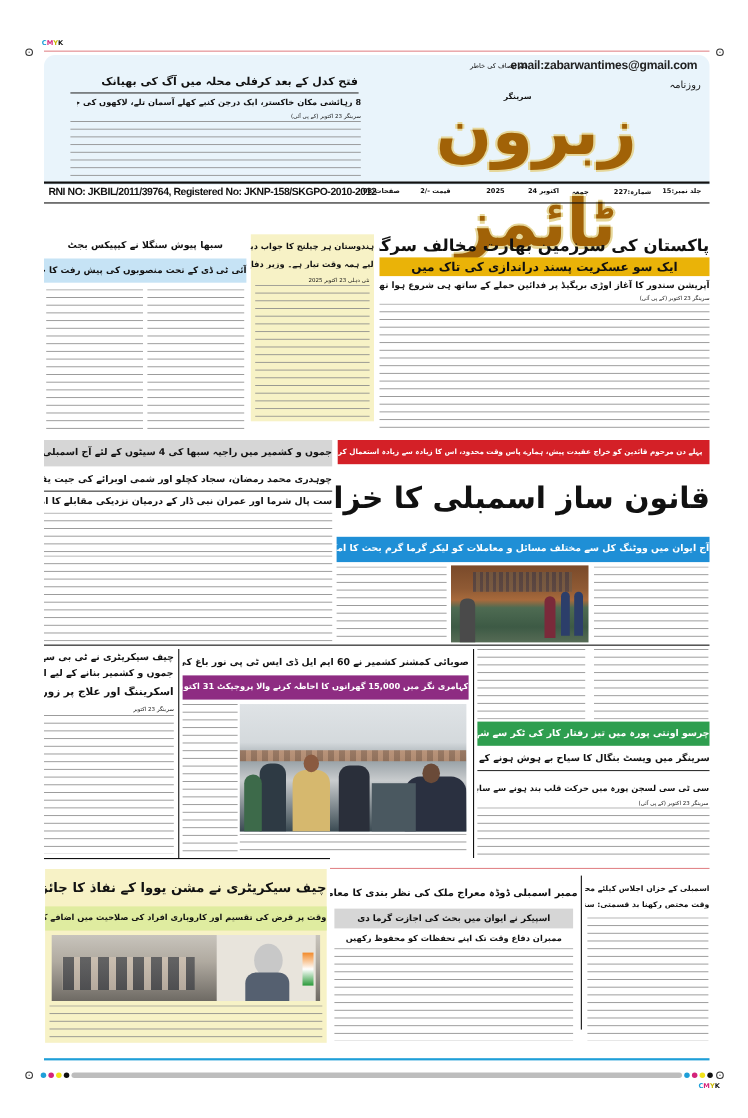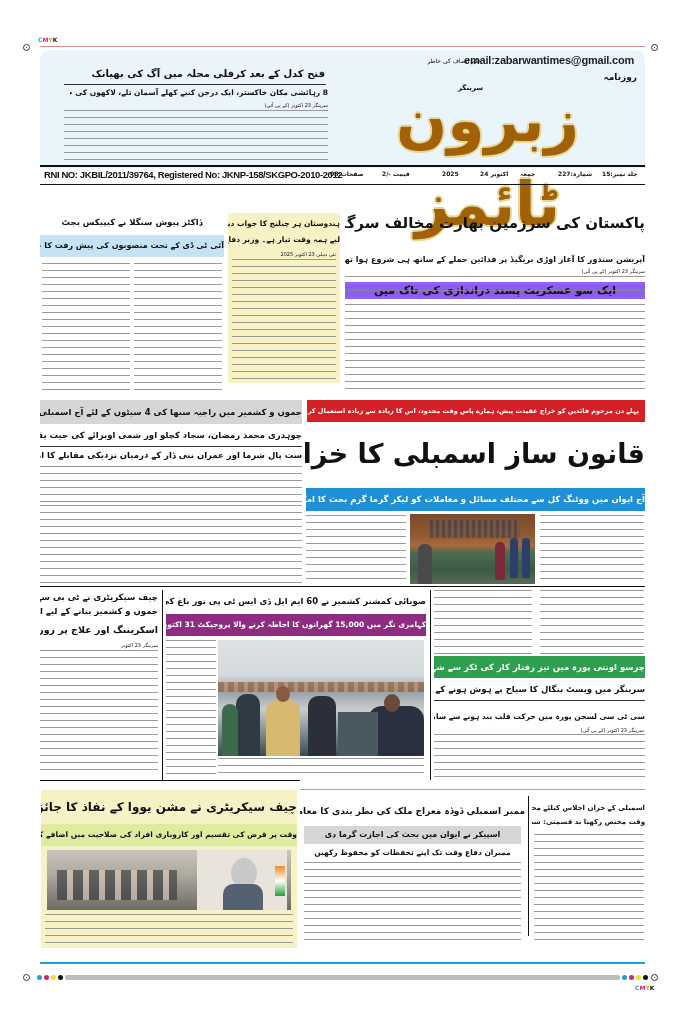--- a/index.html
+++ b/index.html
@@ -26,21 +26,21 @@
 <div class="abs" style="left:38px;top:36px;font-size:6px;font-weight:bold;">
   <span style="color:#1e9fd8">C</span><span style="color:#d4237a">M</span><span style="color:#c9b800">Y</span><span style="color:#111">K</span>
 </div>
 <div class="regdot" style="left:23px;top:44px;"></div>
 <div class="regdot" style="left:651px;top:44px;"></div>
 <div class="abs" style="left:40px;top:46px;width:605px;height:1px;background:#e2878b;"></div>
 
 <div class="abs" style="left:40px;top:50px;width:605px;height:118px;background:#e9f4fb;border-radius:10px 10px 0 0;">
   <div class="abs" style="left:424px;top:4px;font-family:'Liberation Sans',sans-serif;font-size:11px;font-weight:bold;color:#222;letter-spacing:-0.2px;">email:zabarwantimes@gmail.com</div>
   <div class="abs rtl" style="left:340px;top:7px;width:100px;font-size:6px;">قلم انصاف کی خاطر</div>
-  <div class="abs rtl" style="right:8px;top:22px;font-size:9px;font-weight:bold;">روزنامہ</div>
+  <div class="abs rtl" style="right:8px;top:22px;font-size:9px;font-weight:normal;">روزنامہ</div>
 
   <div class="abs" style="left:300px;top:24px;width:295px;height:92px;">
     <div class="abs" style="left:0;top:4px;width:295px;direction:rtl;text-align:center;font-size:60px;font-weight:bold;color:#a16207;letter-spacing:-3px;text-shadow:2px 0 0 #e6d79a,-2px 0 0 #e6d79a,0 2px 0 #e6d79a,0 -2px 0 #e6d79a;line-height:84px;">زبرون ٹائمز</div>
     <div class="abs" style="left:118px;top:10px;font-size:7px;font-weight:bold;">سرینگر</div>
   </div>
 </div>
 
 <div class="abs" style="left:60px;top:60px;width:270px;height:104px;">
   <div class="hd urdu" style="position:absolute;left:30px;top:8px;width:235px;font-size:10px;">فتح کدل کے بعد کرفلی محلہ میں آگ کی بھیانک واردات</div>
   <div class="abs" style="left:4px;top:24px;width:262px;height:1px;background:#333;"></div>
@@ -57,37 +57,37 @@
   <div class="abs" style="left:402px;top:2px;font-size:6px;">2025</div>
   <div class="abs" style="left:440px;top:2px;font-size:6px;">24 اکتوبر</div>
   <div class="abs" style="left:480px;top:2px;font-size:6px;">جمعہ</div>
   <div class="abs" style="left:518px;top:2px;font-size:6px;"><span>227</span>:<span>شمارہ</span></div>
   <div class="abs" style="left:562px;top:2px;font-size:6px;"><span>15</span>:<span>جلد نمبر</span></div>
 </div>
 <div class="rule" style="left:40px;top:184px;width:605px;height:1px;"></div>
 
 <div class="abs" style="left:345px;top:212px;width:300px;height:180px;">
   <div class="hd urdu" style="position:absolute;left:0;top:0;width:300px;font-size:15px;line-height:22px;">پاکستان کی سرزمین بھارت مخالف سرگرمیوں کے لئے استعمال</div>
-  <div class="abs" style="left:0;top:22px;width:300px;height:17px;background:#8b5cf6;margin-top:48px;">
+  <div class="abs" style="left:0;top:22px;width:300px;height:17px;background:#eab308;">
     <div class="hd urdu" style="font-size:11px;line-height:17px;">ایک سو عسکریت پسند دراندازی کی تاک میں</div>
   </div>
   <div class="hd urdu" style="position:absolute;left:0;top:42px;width:300px;font-size:8px;line-height:12px;">آپریشن سندور کا آغاز اوڑی بریگیڈ پر فدائین حملے کے ساتھ ہی شروع ہوا تھا / فوجی سربراہ</div>
   <div class="abs rtl" style="right:0;top:56px;font-size:5px;">سرینگر 23 اکتوبر (کے پی آئی)</div>
   <div class="abs body-text" style="left:0;top:64px;width:300px;height:114px;"></div>
 </div>
 
 <div class="abs" style="left:228px;top:213px;width:112px;height:170px;background:#f7f2c6;">
   <div class="hd urdu" style="position:absolute;top:6px;left:0;width:112px;font-size:7.5px;">ہندوستان ہر چیلنج کا جواب دینے کے</div>
   <div class="hd urdu" style="position:absolute;top:22px;left:0;width:112px;font-size:7.5px;">لیے ہمہ وقت تیار ہے۔ وزیر دفاع</div>
   <div class="abs rtl" style="right:4px;top:38px;font-size:5px;">نئی دہلی 23 اکتوبر 2025</div>
   <div class="abs body-text" style="left:4px;top:46px;width:104px;height:120px;"></div>
 </div>
 
 <div class="abs" style="left:40px;top:213px;width:184px;height:180px;">
-  <div class="hd urdu" style="position:absolute;left:0;top:4px;width:184px;font-size:8.5px;">ڈاکٹر پیوش سنگلا نے کیپیکس بجٹ</div>
+  <div class="hd urdu" style="position:absolute;left:0;top:4px;width:184px;font-size:8.5px;">سبھا پیوش سنگلا نے کیپیکس بجٹ</div>
   <div class="abs" style="left:0;top:22px;width:184px;height:22px;background:#c6e3f5;">
     <div class="hd urdu" style="font-size:8px;line-height:22px;">آئی ٹی ڈی کے تحت منصوبوں کی پیش رفت کا جائزہ لیا</div>
   </div>
   <div class="abs body-text" style="left:94px;top:50px;width:88px;height:128px;"></div>
   <div class="abs body-text" style="left:2px;top:50px;width:88px;height:128px;"></div>
 </div>
 
 <div class="abs" style="left:307px;top:400px;width:338px;height:22px;background:#d42027;">
   <div class="hd urdu" style="color:#fff;font-size:6.5px;line-height:22px;padding:0 6px;">پہلے دن مرحوم قائدین کو خراج عقیدت پیش، ہمارے پاس وقت محدود، اس کا زیادہ سے زیادہ استعمال کریں</div>
 </div>

